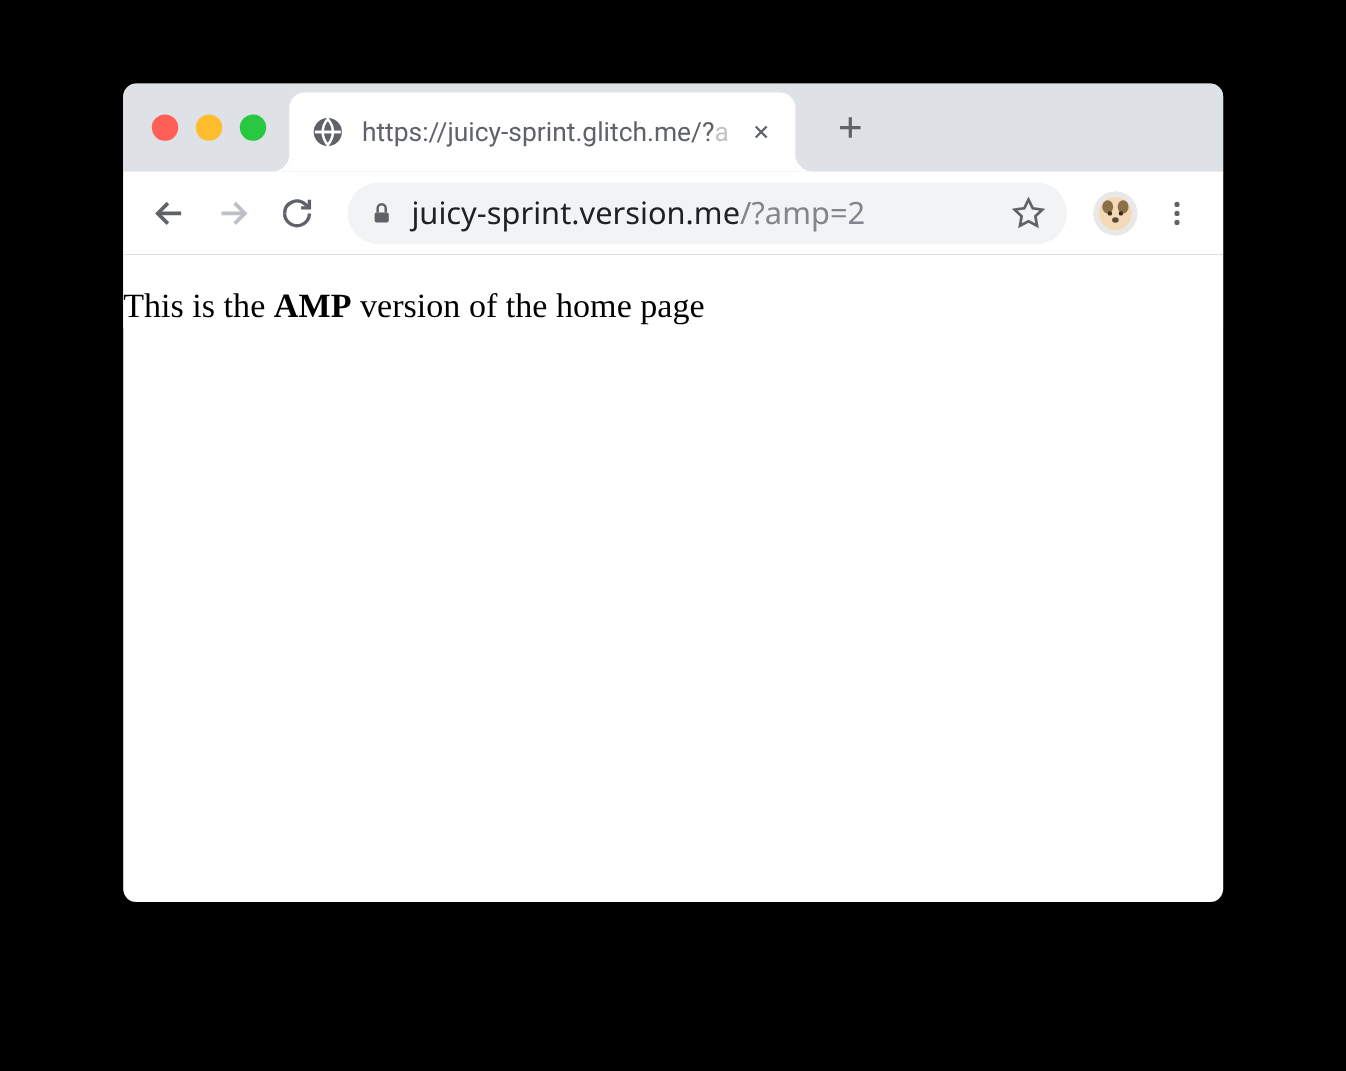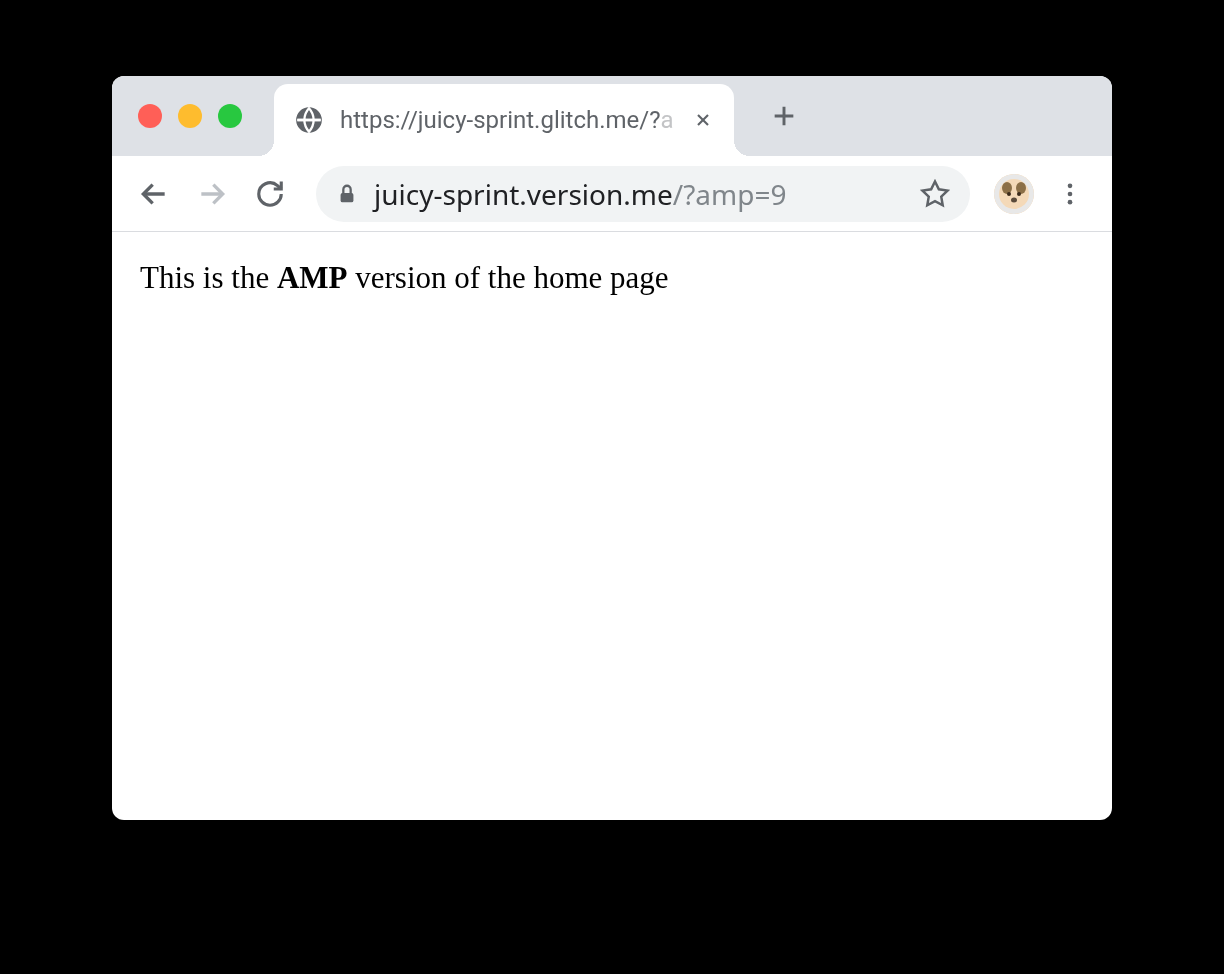--- a/index.html
+++ b/index.html
@@ -40,21 +40,21 @@
     }
     .traffic-light {
       width: 24px;
       height: 24px;
       border-radius: 50%;
     }
     .tl-red { background: #ff5f57; }
     .tl-yellow { background: #febc2e; }
     .tl-green { background: #28c840; }
     .tab {
-      margin-left: 32px;
+      margin-left: 21px;
       height: 72px;
       background: #fff;
       border-radius: 14px 14px 0 0;
       display: flex;
       align-items: center;
       padding: 0 16px 0 20px;
       position: relative;
       min-width: 460px;
       margin-top: 8px;
     }
@@ -189,21 +189,20 @@
     }
     .page-content {
       padding: 26px 0 0 0;
       background: #fff;
     }
     .page-text {
       font-family: "Times New Roman", Times, serif;
       font-size: 31px;
       color: #000;
       line-height: 1.3;
-      padding-left: 28px;
     }
     .page-text strong {
       font-weight: bold;
     }
   </style>
 </head>
 <body>
 
 <div class="browser-window">
 
@@ -263,21 +262,21 @@
     </div>
 
     <div class="address-bar">
       <span class="lock-icon">
         <svg width="22" height="22" viewBox="0 0 24 24" fill="#5f6368">
           <rect x="5" y="11" width="14" height="10" rx="2"></rect>
           <path d="M8 11V7a4 4 0 0 1 8 0v4" fill="none" stroke="#5f6368" stroke-width="2.5"></path>
         </svg>
       </span>
       <span class="url-text">
-        <span>juicy-sprint.version.me</span><span class="url-query">/?amp=9</span>
+        <span>juicy-sprint.version.me</span><span class="url-query">/?amp=2</span>
       </span>
       <span class="star-icon">
         <svg width="30" height="30" viewBox="0 0 24 24" fill="none" stroke="currentColor" stroke-width="2">
           <polygon points="12 2 15.09 8.26 22 9.27 17 14.14 18.18 21.02 12 17.77 5.82 21.02 7 14.14 2 9.27 8.91 8.26 12 2"></polygon>
         </svg>
       </span>
     </div>
 
     <div class="profile-avatar">
       <svg width="40" height="40" viewBox="0 0 40 40">

